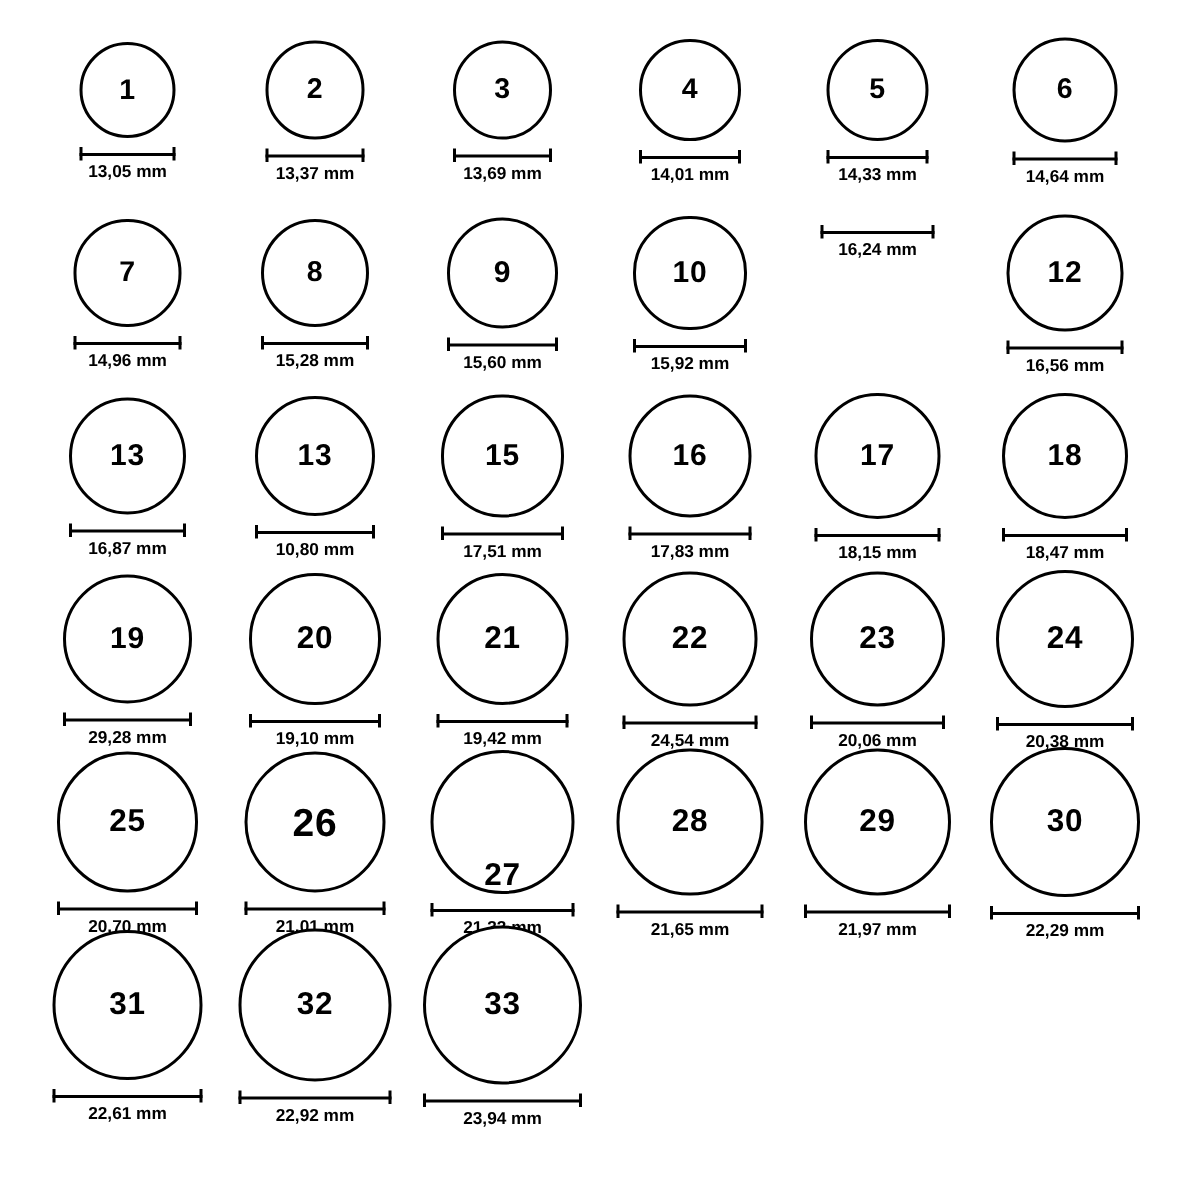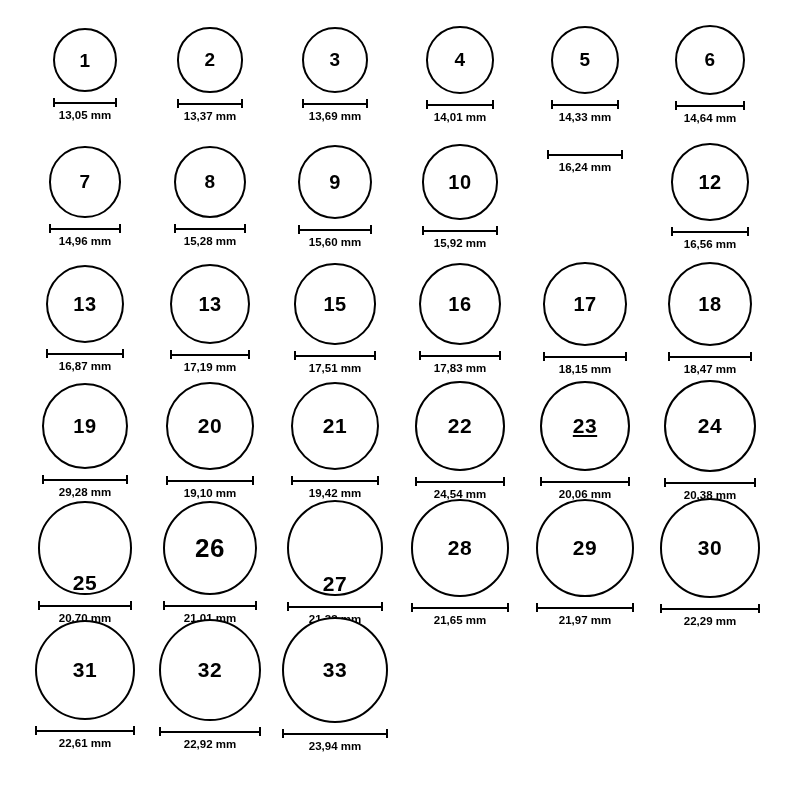--- a/index.html
+++ b/index.html
@@ -232,21 +232,21 @@
       </div>
     </div>
     <div class="ring-cell" style="left: 150px; top: 264.031px; width: 120px;">
       <div class="ring-circle" style="width: 79.939px; height: 79.939px;">
         <span class="ring-number" style="font-size: 20px;">13</span>
       </div>
       <div class="measure">
         <div class="measure-bar" style="width: 79.939px;">
           <div class="line"></div>
         </div>
-        <div class="measure-label">17,19 mm</div>
+        <div class="measure-label">10,80 mm</div>
       </div>
     </div>
     <div class="ring-cell" style="left: 275px; top: 263.414px; width: 120px;">
       <div class="ring-circle" style="width: 81.171px; height: 81.171px;">
         <span class="ring-number" style="font-size: 20px;">15</span>
       </div>
       <div class="measure">
         <div class="measure-bar" style="width: 81.171px;">
           <div class="line"></div>
         </div>
@@ -324,21 +324,21 @@
         <span class="ring-number" style="font-size: 21px;">22</span>
       </div>
       <div class="measure">
         <div class="measure-bar" style="width: 89.7565px;">
           <div class="line"></div>
         </div>
         <div class="measure-label">24,54 mm</div>
       </div>
     </div>
     <div class="ring-cell" style="left: 525px; top: 380.506px; width: 120px;">
-      <div class="ring-circle" style="width: 90.9885px; height: 90.9885px; text-decoration: underline;">
+      <div class="ring-circle" style="width: 90.9885px; height: 90.9885px;">
         <span class="ring-number" style="font-size: 21px;">23</span>
       </div>
       <div class="measure">
         <div class="measure-bar" style="width: 90.9885px;">
           <div class="line"></div>
         </div>
         <div class="measure-label">20,06 mm</div>
       </div>
     </div>
     <div class="ring-cell" style="left: 650px; top: 379.89px; width: 120px;">
@@ -346,21 +346,21 @@
         <span class="ring-number" style="font-size: 21px;">24</span>
       </div>
       <div class="measure">
         <div class="measure-bar" style="width: 92.2205px;">
           <div class="line"></div>
         </div>
         <div class="measure-label">20,38 mm</div>
       </div>
     </div>
     <div class="ring-cell" style="left: 25px; top: 501.274px; width: 120px;">
-      <div class="ring-circle" style="width: 93.4525px; height: 93.4525px; align-items: flex-end;">
+      <div class="ring-circle" style="width: 93.4525px; height: 93.4525px;">
         <span class="ring-number" style="font-size: 21px;">25</span>
       </div>
       <div class="measure">
         <div class="measure-bar" style="width: 93.4525px;">
           <div class="line"></div>
         </div>
         <div class="measure-label">20,70 mm</div>
       </div>
     </div>
     <div class="ring-cell" style="left: 150px; top: 500.677px; width: 120px;">

